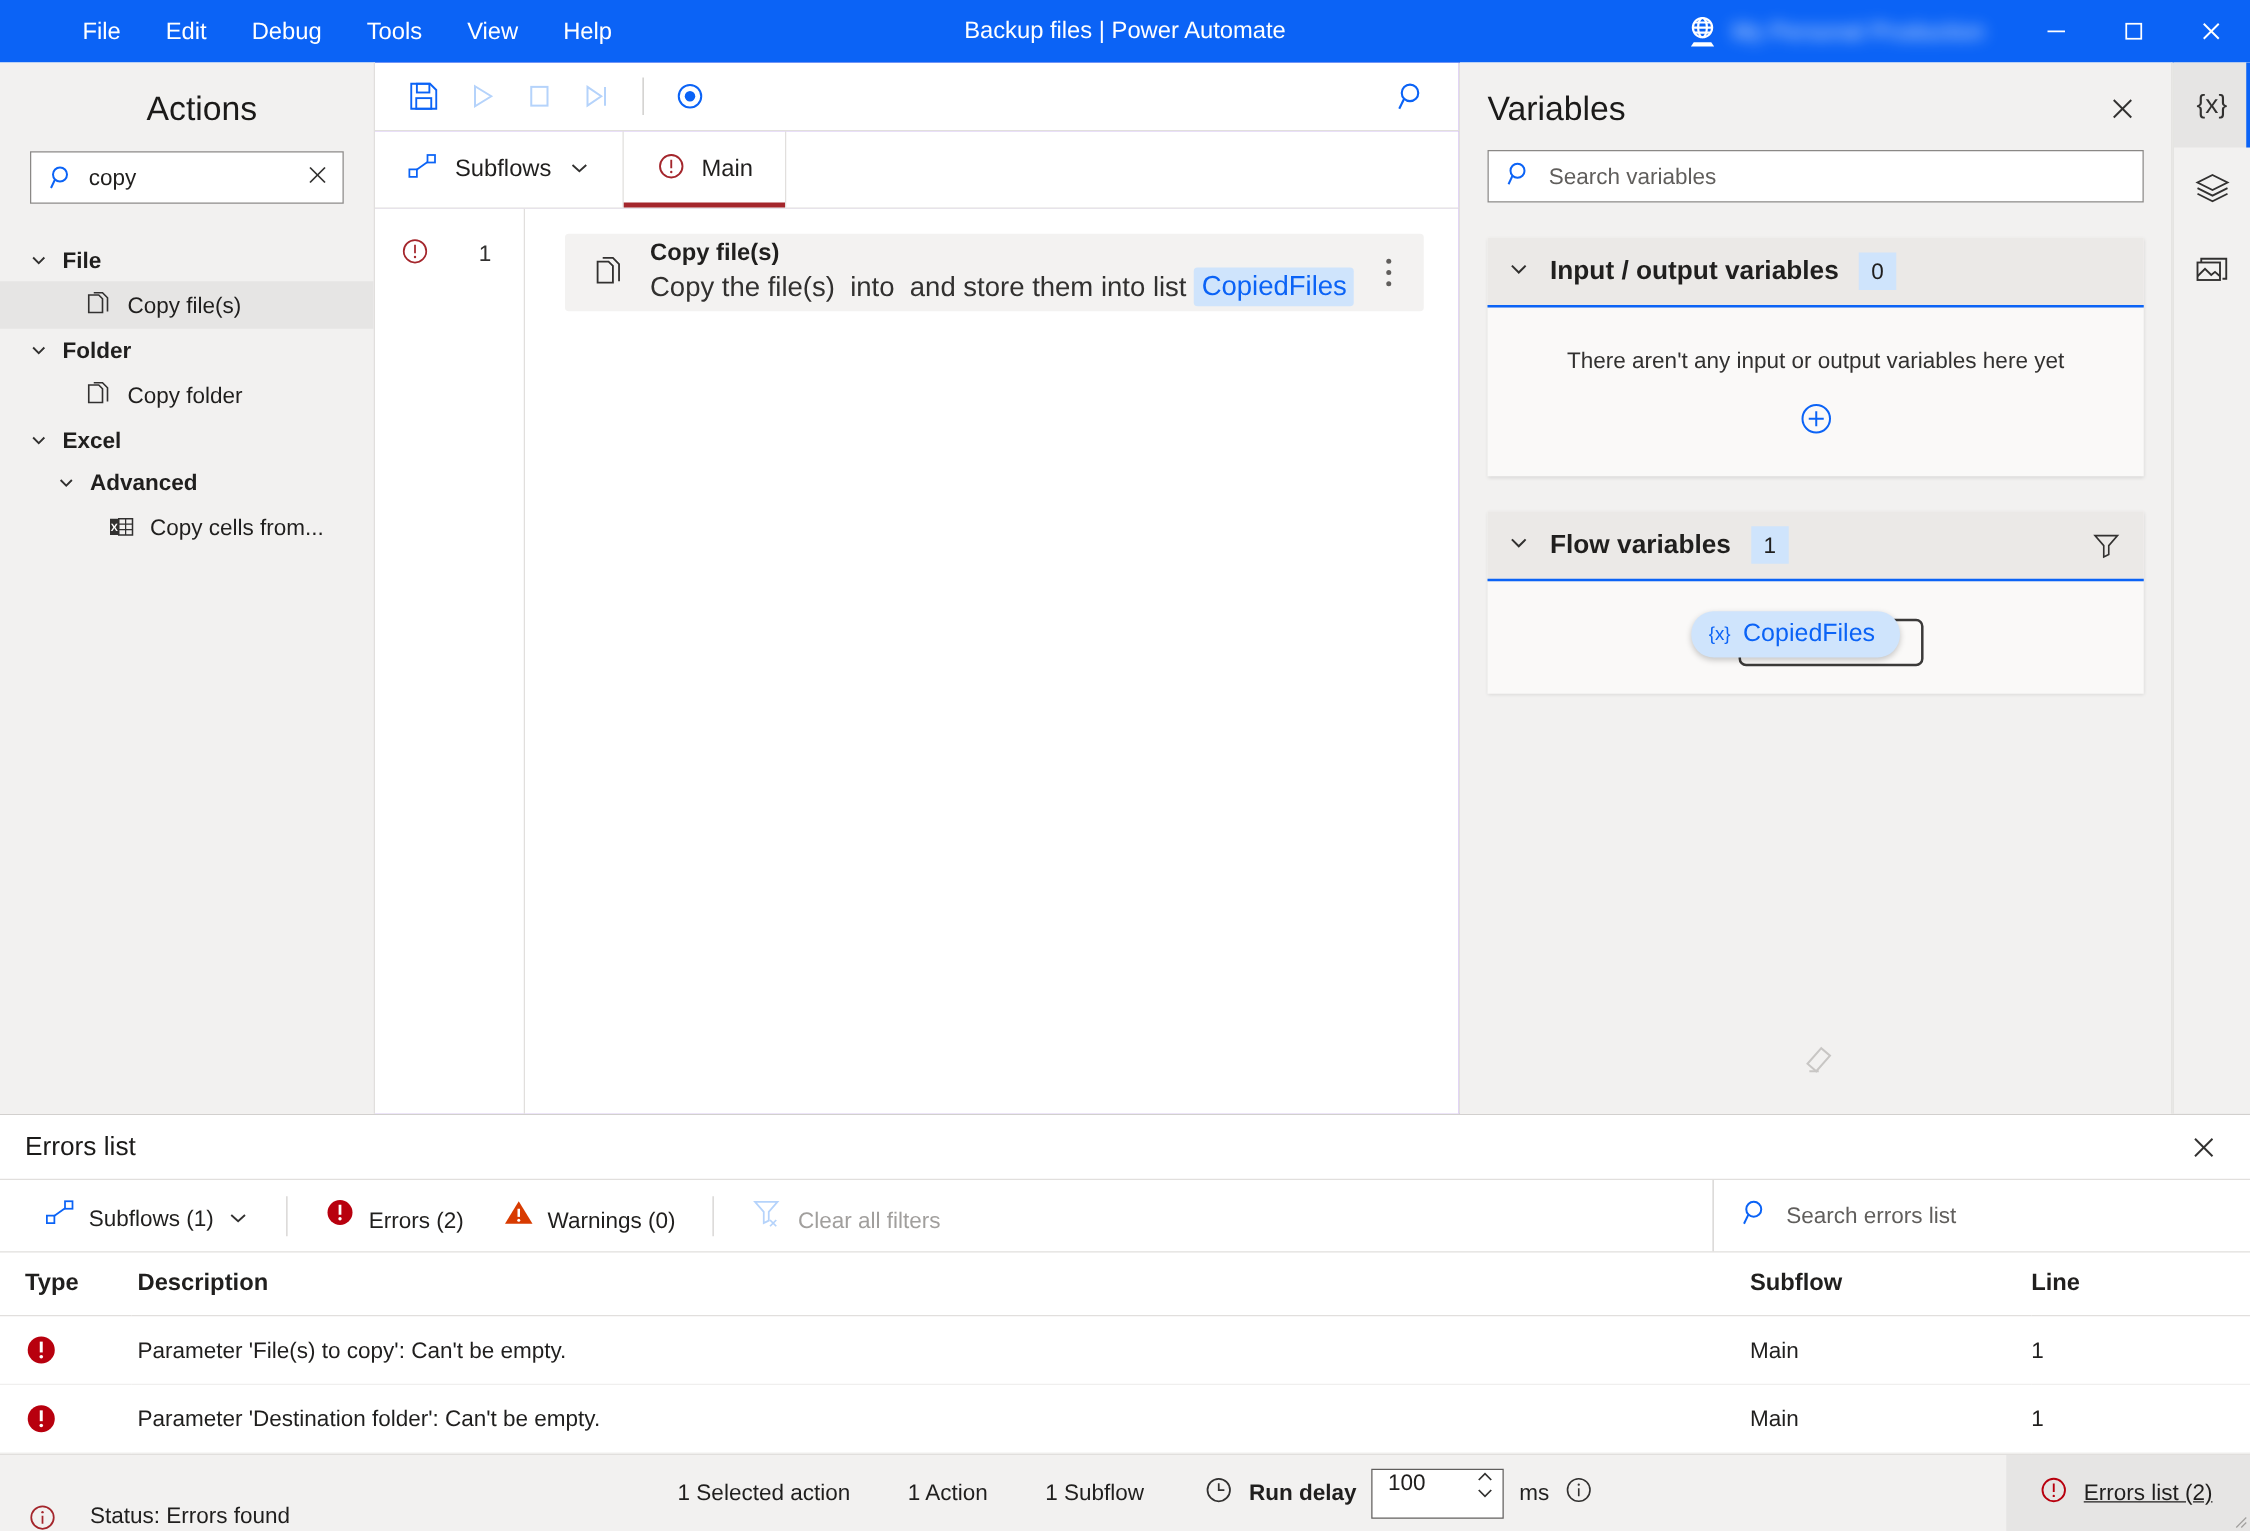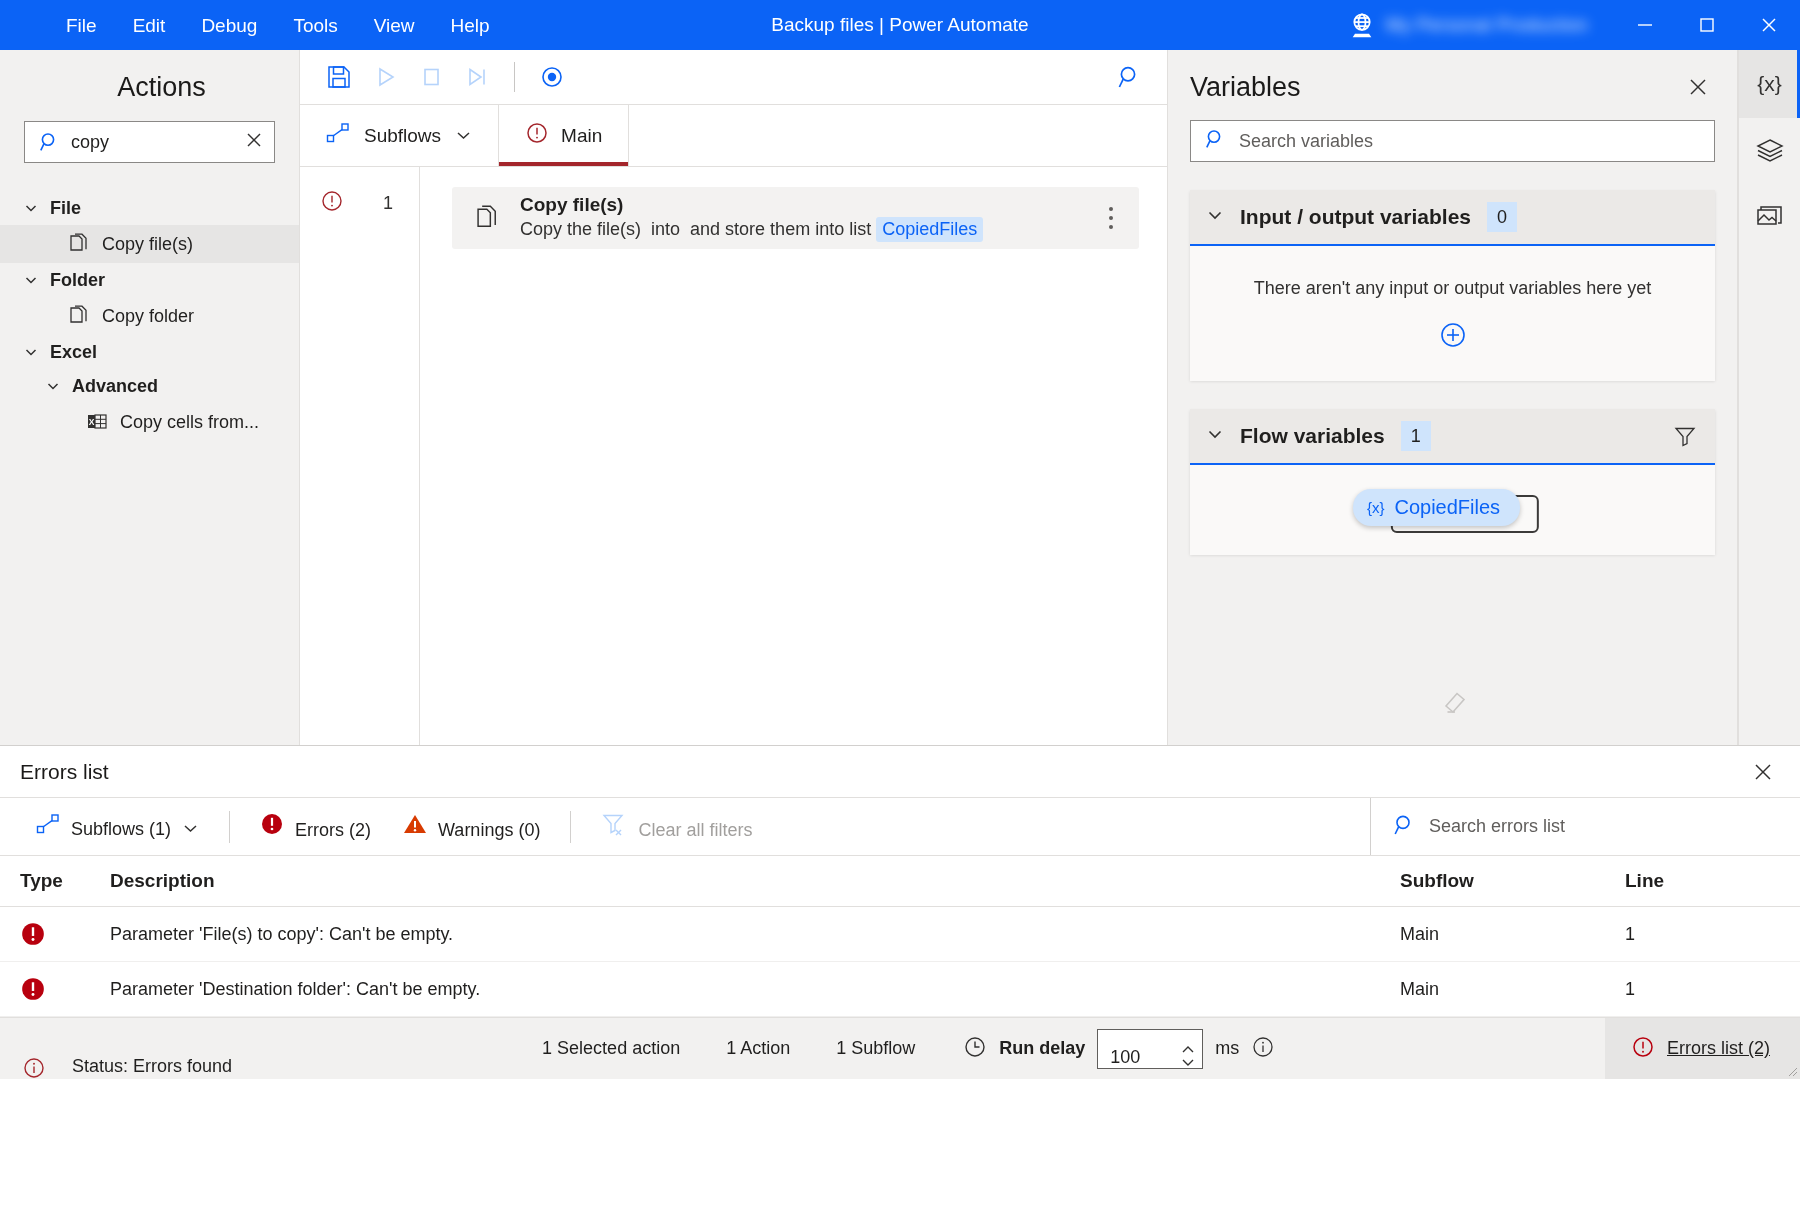--- a/index.html
+++ b/index.html
@@ -4,21 +4,21 @@
 <title>Power Automate Desktop</title>
 <style>
   * { box-sizing: border-box; margin: 0; padding: 0; }
   html, body {
     width: 1800px; height: 1225px;
     font-family: "Liberation Sans", sans-serif;
     background: #ffffff;
     overflow: hidden;
   }
   .app {
-    width: 1800px; height: 1079px;
+    width: 1800px; height: 1225px;
     display: flex; flex-direction: column;
     position: relative;
     background: #ffffff;
   }
 
   
   .titlebar {
     height: 50px; flex: 0 0 50px;
     background: #0b63f6;
     display: flex; align-items: center;
@@ -169,22 +169,22 @@
     border-radius: 3px;
     height: 62px;
     display: flex; align-items: center;
     padding: 0 14px 0 22px;
     gap: 18px; cursor: default;
   }
   .action-card .aicon { flex: 0 0 28px; display:block; }
   .action-texts { flex: 1 1 auto; min-width: 0; }
   .action-title { font-size: 19px; font-weight: 700; color: #201f1e; line-height: 1.18; }
   .action-sub {
-    font-size: 18px; color: #323130; line-height: 1.3;
-    display: flex; align-items: center; flex-wrap: nowrap; gap: 0;
+    font-size: 22px; color: #323130; line-height: 1.3;
+    display: flex; align-items: flex-end; flex-wrap: nowrap; gap: 0;
     white-space: pre;
   }
   .var-inline { color: #0b63f6; background: #cfe4fc; padding: 1px 6px; border-radius: 3px; }
   .kebab {
     flex: 0 0 28px; height: 34px; cursor: pointer;
     display: flex; flex-direction: column; align-items: center; justify-content: center; gap: 5px;
   }
   .kebab i { width: 4px; height: 4px; background: #605e5c; border-radius: 50%; display:block; }
 
   
@@ -351,21 +351,21 @@
   }
   .status-item { font-size: 18px; color: #201f1e; white-space: nowrap; }
   .rundelay {
     display: flex; align-items: center; gap: 12px;
     margin-left: 48px;
   }
   .rundelay-label { font-size: 18px; font-weight: 700; color: #201f1e; }
   .spin {
     width: 106px; height: 40px; background: #ffffff;
     border: 1px solid #605e5c;
-    display: flex; align-items: flex-end; padding: 0 6px 0 12px;
+    display: flex; align-items: flex-start; padding: 0 6px 0 12px;
   }
   .spin input {
     flex: 1 1 auto; border: none; outline: none; font-size: 18px;
     color: #201f1e; background: transparent; width: 100%;
     font-family: "Liberation Sans", sans-serif; min-width: 0;
   }
   .spin-arrows { display: flex; flex-direction: column; gap: 2px; flex: 0 0 auto; }
   .ms-label { font-size: 18px; color: #201f1e; }
   .errors-link-box {
     margin-left: auto; height: 100%;

